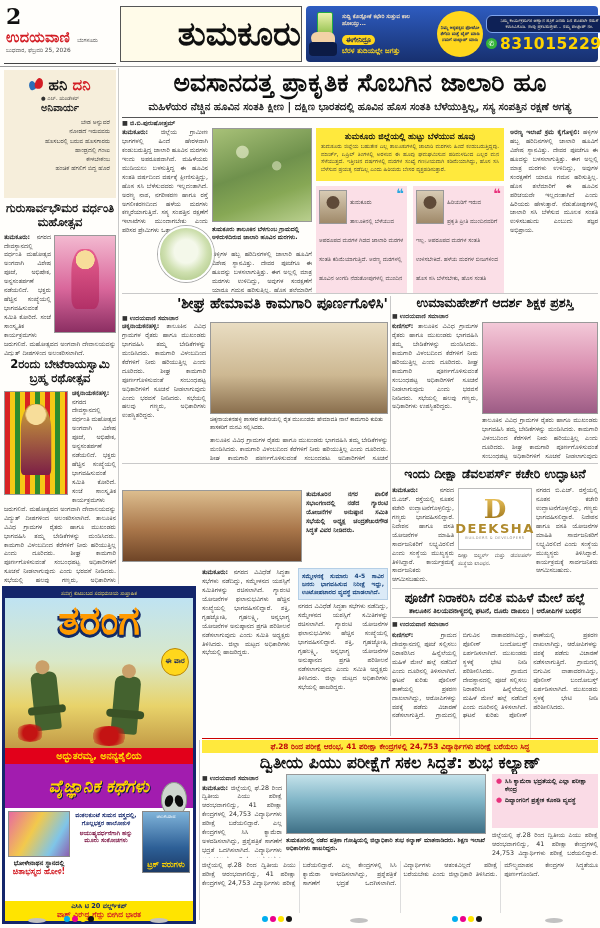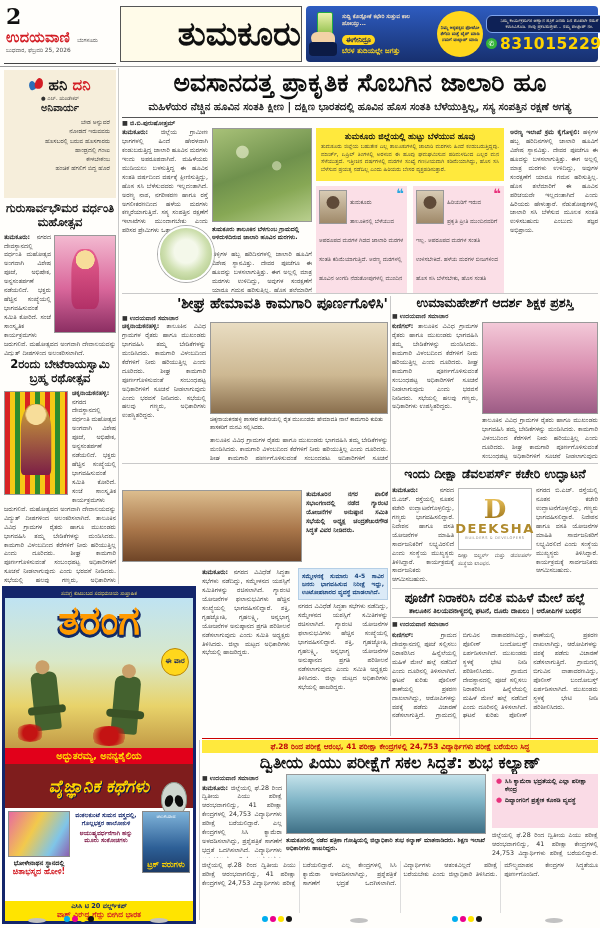--- a/index.html
+++ b/index.html
@@ -69,21 +69,21 @@
   .t-scene{position:relative;height:150px;background:linear-gradient(180deg,#bfe3f2 0%,#d9e8c9 42%,#e8d36a 72%,#c29a46 100%);overflow:hidden}
   .t-logo{position:absolute;left:0;right:0;top:2px;text-align:center;font-size:40px;font-weight:800;color:#ff9a00;
           text-shadow:-2px 2px 0 #132a66,2px 2px 0 #132a66,0 3px 0 #132a66;line-height:1}
   .t-badge{position:absolute;right:4px;top:50px;width:28px;height:28px;border-radius:50%;background:#ffd71c;color:#14255e;
            font-size:7px;font-weight:bold;display:flex;align-items:center;justify-content:center;text-align:center;line-height:1.1;border:1px solid #b8860b}
   .sol{position:absolute;width:26px;height:58px;background:#44622f;border-radius:7px 7px 3px 3px}
   .sol::before{content:"";position:absolute;left:6px;top:-12px;width:14px;height:14px;border-radius:50%;background:#caa06a}
   .sol::after{content:"";position:absolute;left:-6px;top:34px;width:38px;height:8px;background:#3a5226;border-radius:4px}
   .splash{position:absolute;border-radius:50%;background:radial-gradient(circle,#c41313 0 40%,rgba(196,19,19,.35) 70%,transparent 72%)}
   .t-strip1{background:#e2001a;color:#ffe400;font-weight:bold;font-size:9.5px;text-align:center;padding:2px 0}
-  .t-blue{position:relative;background:#7f1d1d;height:44px;display:flex;align-items:center;justify-content:center}
+  .t-blue{position:relative;background:#a21caf;height:44px;display:flex;align-items:center;justify-content:center}
   .t-strip2{color:#ffd400;font-weight:800;font-style:italic;font-size:17px;text-shadow:1px 1px 0 #0a1c4e}
   .alien{position:absolute;right:6px;bottom:-8px;width:26px;height:34px;background:#cfd6cf;border-radius:50% 50% 46% 46%;border:1px solid #8a958a}
   .alien::before,.alien::after{content:"";position:absolute;top:12px;width:8px;height:12px;background:#0d0d0d;border-radius:50%}
   .alien::before{left:3px;transform:rotate(18deg)}.alien::after{right:3px;transform:rotate(-18deg)}
   .t-bottom{flex:1;display:flex;gap:3px;padding:3px;background:#fff}
   .t-col{display:flex;flex-direction:column;gap:2px}
   .thumb{border:1px solid #888}
   .ph-holi{background:linear-gradient(120deg,#e86aa0,#f2c94c 40%,#7fc5e8 75%,#8c5fb0)}
   .ph-truck{background:linear-gradient(#7fb3d9,#2d5f96 60%,#1b3a66);position:relative;color:#ffd400;
             display:flex;flex-direction:column;justify-content:space-between;align-items:center;padding:2px}

